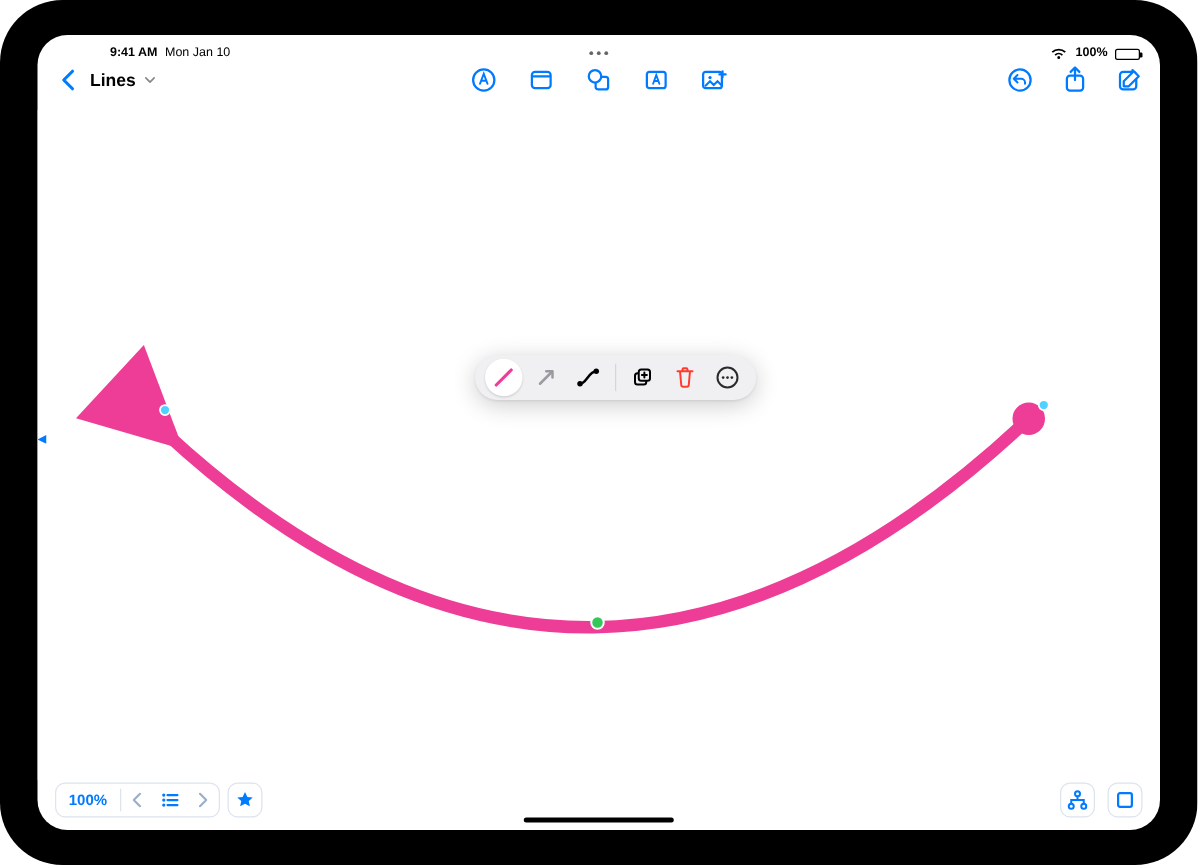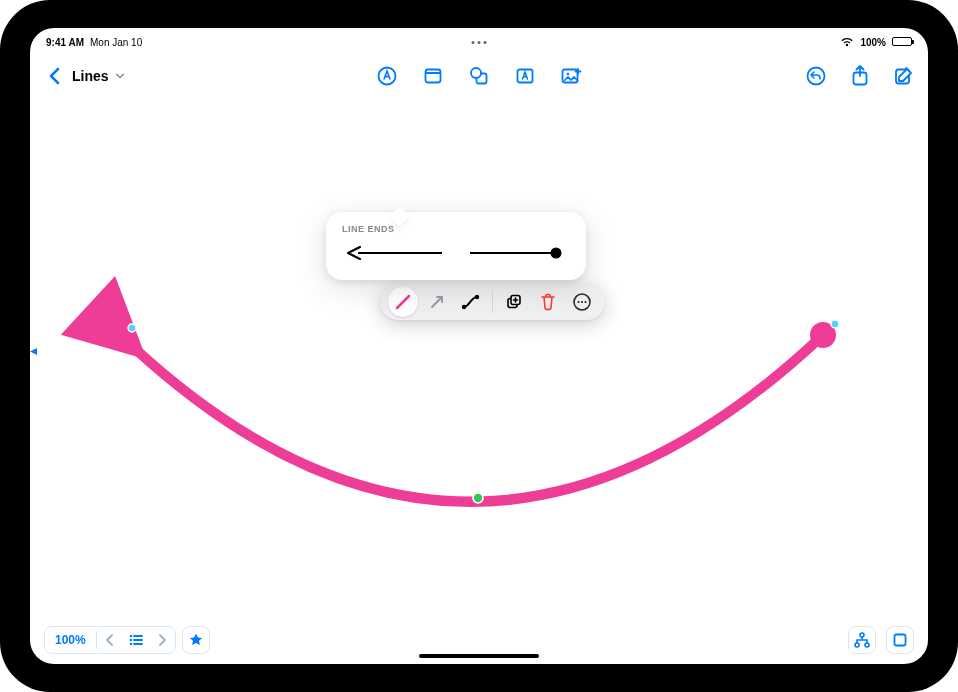--- a/index.html
+++ b/index.html
@@ -10,29 +10,29 @@
   }
   .screen {
     position: absolute; left: 30px; top: 28px; right: 30px; bottom: 28px;
     background: #fff; border-radius: 24px; overflow: hidden;
   }
   
   .status-bar {
     height: 20px; display: flex; align-items: center; justify-content: space-between;
     padding: 0 16px; font-size: 10px; font-weight: 600; color: #000; margin-top: 4px;
   }
-  .status-left, .status-right { display: flex; align-items: flex-start; gap: 6px; }
+  .status-left, .status-right { display: flex; align-items: flex-end; gap: 6px; margin-left: 42px; }
   .status-center { position:absolute; left:50%; transform:translateX(-50%); display:flex; gap:3px; }
   .dot { width:3px; height:3px; border-radius:50%; background:#666; }
   .batt { width:20px; height:9px; border:1px solid #000; border-radius:2px; position:relative; }
   .batt::after { content:""; position:absolute; right:-3px; top:2px; width:2px; height:4px; background:#000; border-radius:0 1px 1px 0; }
   .batt-fill { background:#000; width:100%; height:100%; border-radius:1px; }
   
   .toolbar {
-    height: 36px; display: flex; align-items: flex-end; padding: 0 12px; position: relative;
+    height: 36px; display: flex; align-items: flex-start; padding: 0 12px; position: relative;
   }
   .tb-left { display:flex; align-items:center; gap:4px; }
   .tb-center { position:absolute; left:50%; transform:translateX(-50%); display:flex; gap:22px; }
   .tb-right { position:absolute; right:12px; display:flex; gap:20px; }
   .icon-btn { width:24px; height:24px; display:flex; align-items:center; justify-content:center; cursor:pointer; color:#007aff; }
   .doc-title { font-size:14px; font-weight:600; color:#000; margin-left:2px; }
   .chev { width:10px; height:10px; margin-left:2px; }
   .canvas-area { position:absolute; top:60px; left:0; right:0; bottom:40px; background:#fff; }
   
   .bottom-bar {
@@ -231,38 +231,20 @@
         <span class="ctx-btn">
           <svg width="20" height="20" viewBox="0 0 20 20">
               <circle cx="10" cy="10" r="8" stroke="#2b2b2e" stroke-width="1.6" fill="none"></circle>
               <circle cx="6.5" cy="10" r="1.1" fill="#2b2b2e"></circle>
               <circle cx="10" cy="10" r="1.1" fill="#2b2b2e"></circle>
               <circle cx="13.5" cy="10" r="1.1" fill="#2b2b2e"></circle>
             </svg>
         </span>
       </div>
 
-      <div class="popover">
-        <div class="label">LINE ENDS</div>
-        <div class="ends-row">
-          <span class="end-sample">
-            <svg width="100" height="14" viewBox="0 0 100 14">
-                <line x1="12" y1="7" x2="96" y2="7" stroke="#000" stroke-width="2.2"></line>
-                <path d="M14 1 L2 7 L14 13" stroke="#000" stroke-width="2.2" fill="none" stroke-linecap="round" stroke-linejoin="round"></path>
-              </svg>
-          </span>
-          <span class="end-sample">
-            <svg width="100" height="14" viewBox="0 0 100 14">
-                <line x1="4" y1="7" x2="86" y2="7" stroke="#000" stroke-width="2.2"></line>
-                <circle cx="90" cy="7" r="5.5" fill="#000"></circle>
-              </svg>
-          </span>
-        </div>
-        <div class="pop-tail"></div>
-      </div>
 
     </div>
 
     <div class="bottom-bar">
       <div style="display:flex;align-items:center">
         <div class="zoom-group">
           <span class="zoom-val">100%</span>
           <span class="zg-sep"></span>
           <span class="zg-btn">
             <svg width="8" height="12" viewBox="0 0 8 12">

